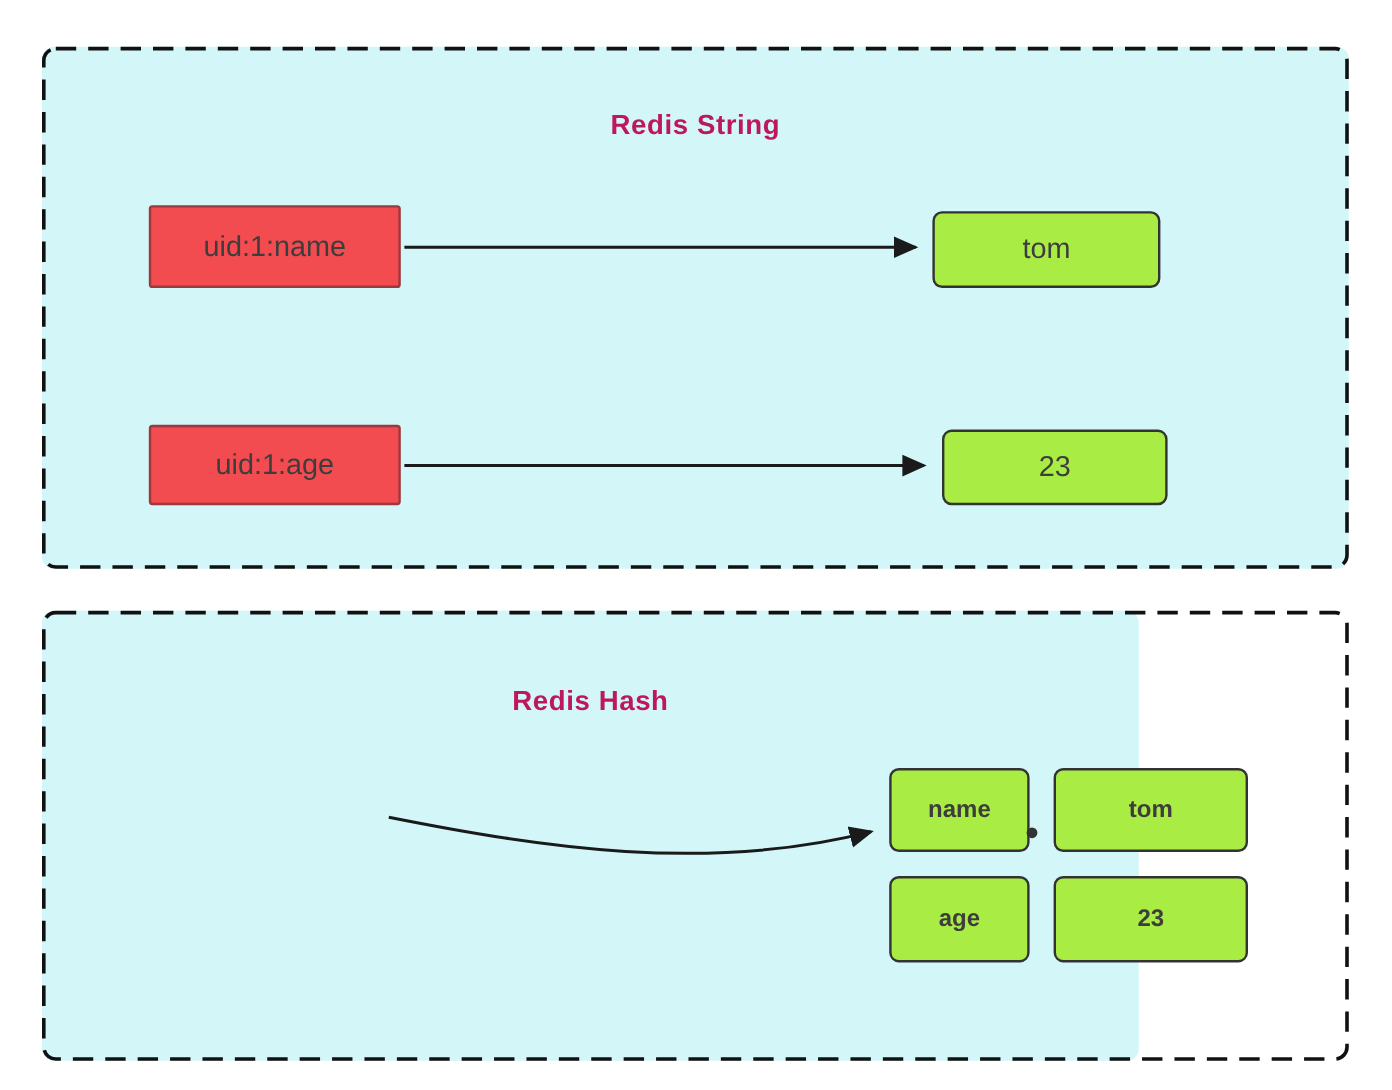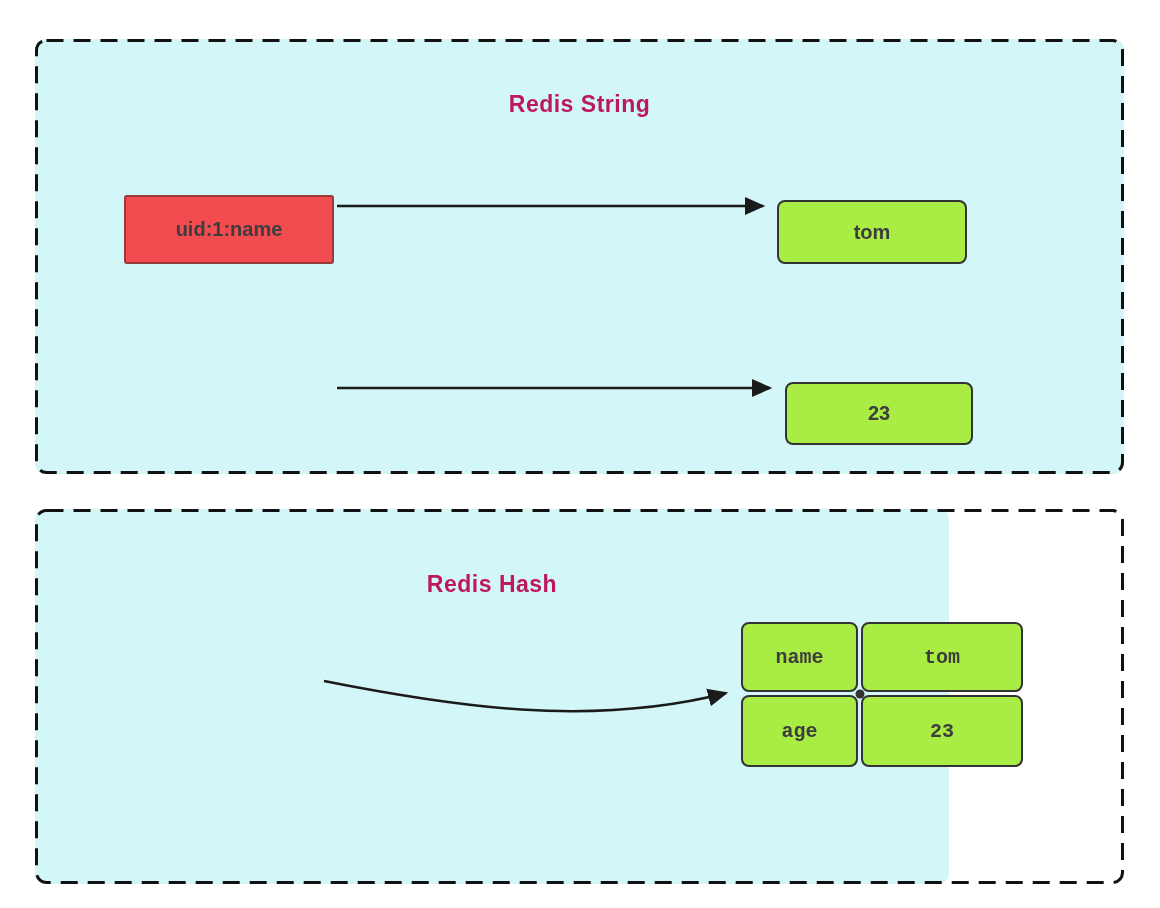--- a/index.html
+++ b/index.html
@@ -32,45 +32,43 @@
     color: #be185d;
     letter-spacing: 0.5px;
   }
   .panel-string .panel-title { top: 52px; }
   .panel-hash   .panel-title { top: 62px; }
   .box {
     position: absolute;
     display: flex;
     align-items: center;
     justify-content: center;
-    font-size: 20px;
-    font-weight: bold;
+    font-size: 24px;
+    font-weight: normal;
     color: #3d3d3d;
     box-sizing: border-box;
-    margin-top: 24px;
   }
   .key-box {
     background: #f24b50;
     border: 2px solid #9c393d;
     border-radius: 3px;
   }
   .value-box {
     background: #a9ec43;
     border: 2.5px solid #333333;
     border-radius: 8px;
   }
   .hash-grid {
     position: absolute;
     left: 706px;
-    top: 113px;
+    top: 131px;
     display: grid;
     grid-template-columns: 117px 162px;
     grid-template-rows: 70px 72px;
-    gap: 3px;
-    font-family: Liberation Mono, monospace;
+    gap: 20px;
   }
   .hash-cell {
     background: #a9ec43;
     border: 2.5px solid #333333;
     border-radius: 8px;
     display: flex;
     align-items: center;
     justify-content: center;
     font-size: 20px;
     font-weight: bold;
@@ -90,20 +88,21 @@
 <body>
 
 <div class="canvas">
 
   <section class="panel panel-string">
     <div class="panel-title">Redis String</div>
 
     <div class="box key-box" style="left:89px; top:132px; width:210px; height:69px;">uid:1:name</div>
     <div class="box value-box" style="left:742px; top:137px; width:190px; height:64px;">tom</div>
 
+    <div class="box key-box" style="left:89px; top:315px; width:210px; height:67px;">uid:1:age</div>
     <div class="box value-box" style="left:750px; top:319px; width:188px; height:63px;">23</div>
   </section>
 
   <section class="panel panel-hash">
     <div class="panel-title">Redis Hash</div>
 
 
     <div class="hash-grid">
       <div class="hash-cell">name</div>
       <div class="hash-cell">tom</div>

